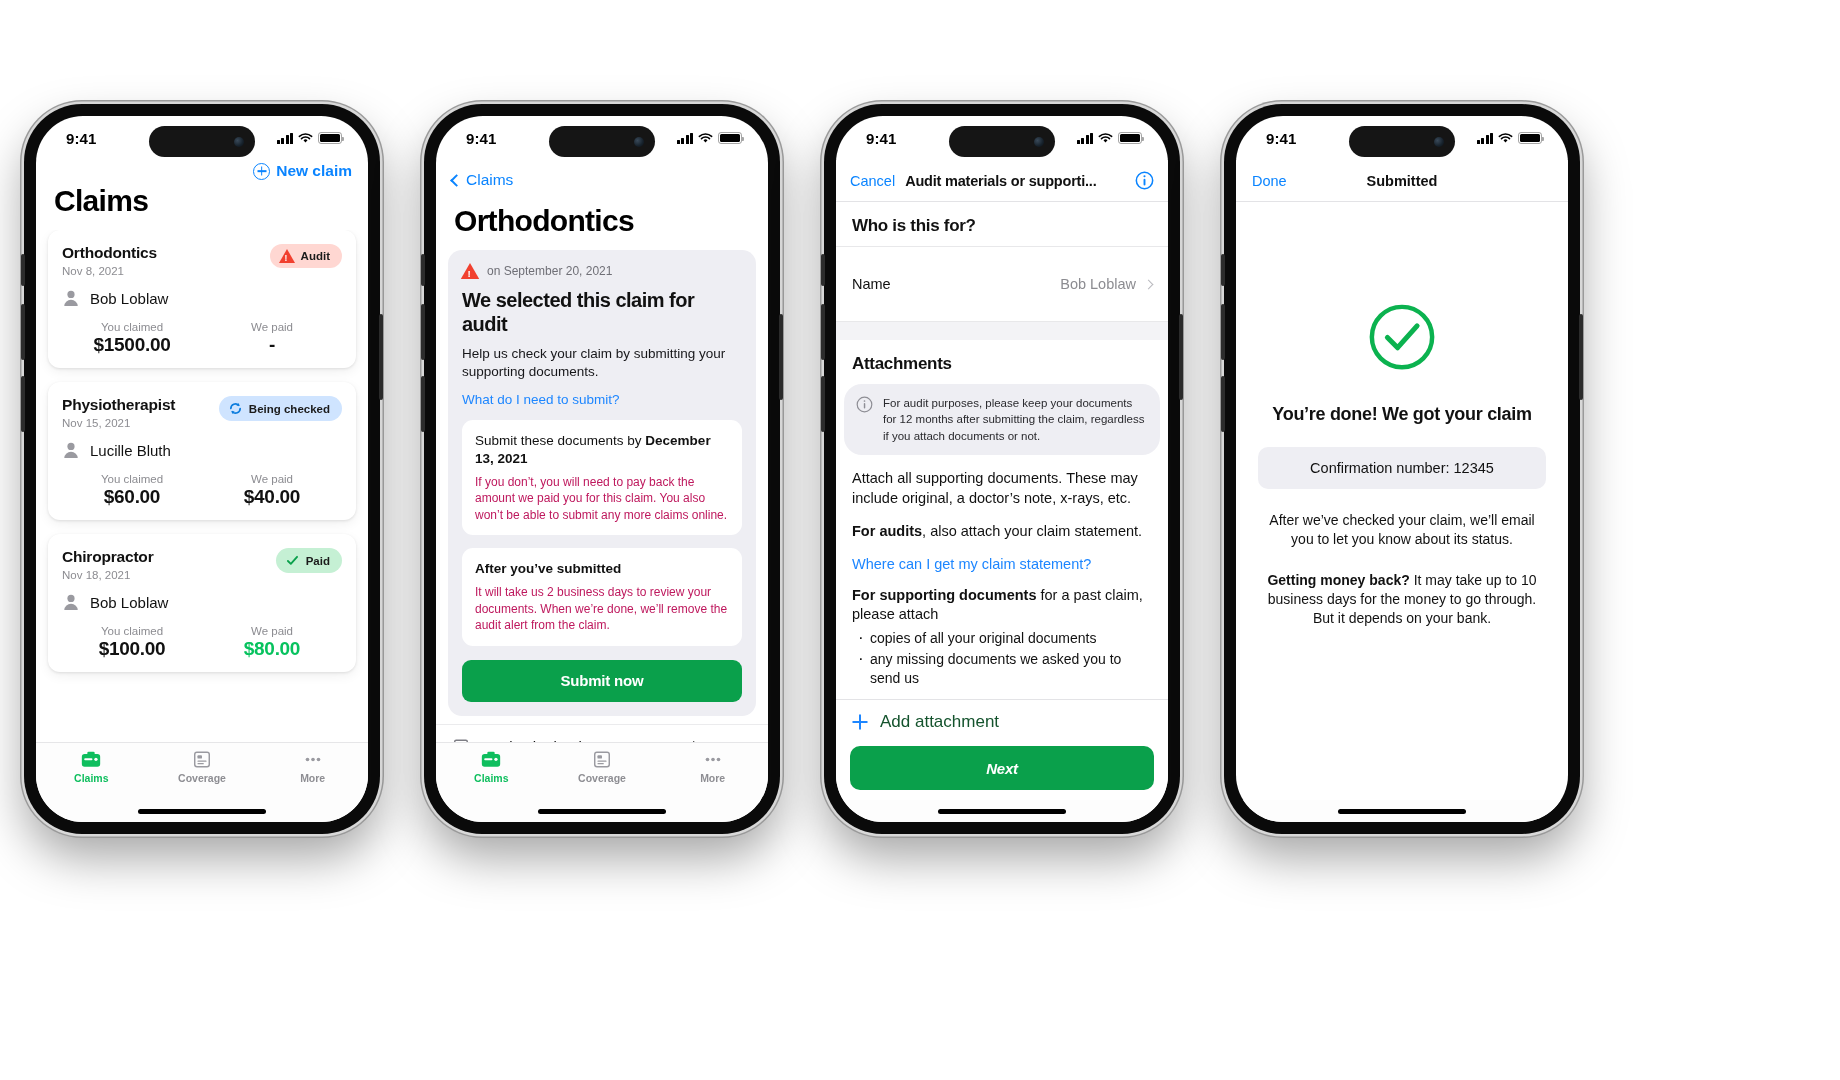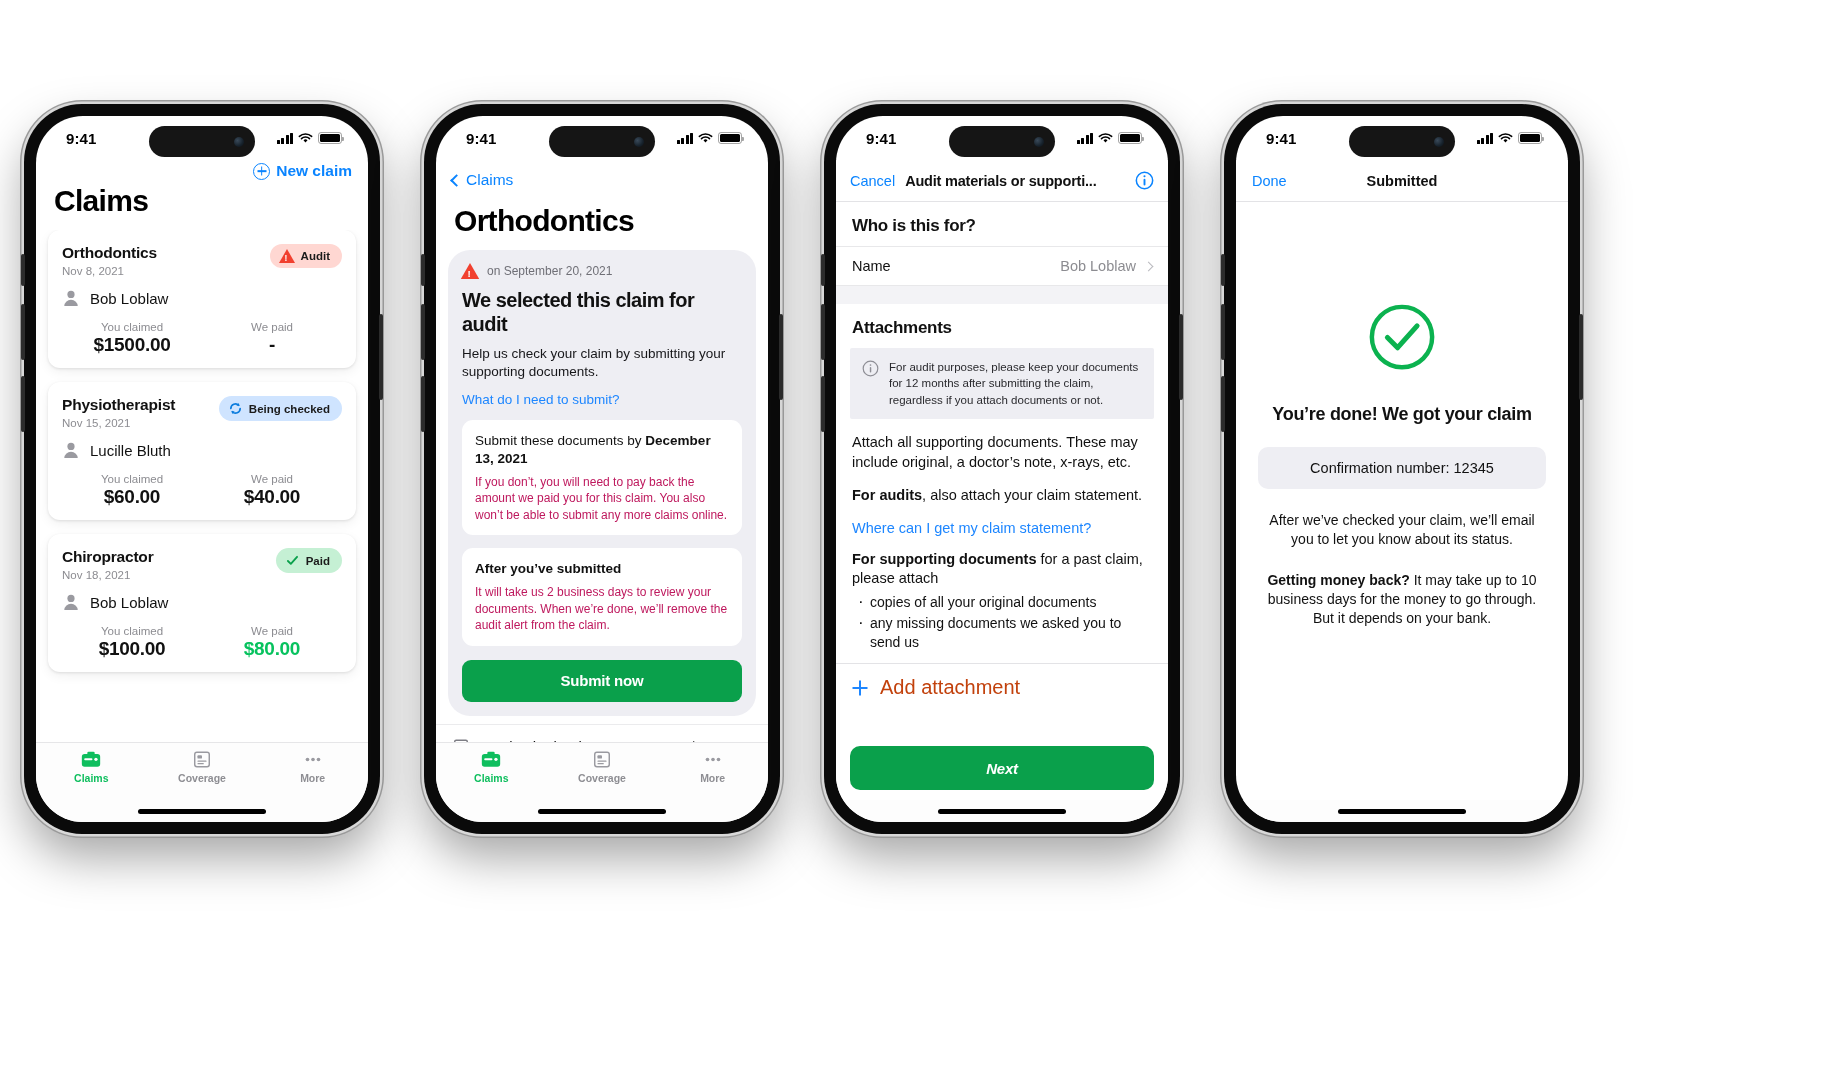--- a/index.html
+++ b/index.html
@@ -149,21 +149,21 @@
   .homebar {
     flex:none; height:22px; display:flex; align-items:center; justify-content:center;
     background:#fdfdfd;
   }
   .homebar i { display:block; width:128px; height:5px; border-radius:3px; background:#000; }
 
   
   .back-row { display:flex; align-items:center; gap:3px; font-size:15.5px; color:#0a84ff; font-weight:400; }
   .chev-l { width:9px;height:9px;border-left:2.4px solid #0a84ff;border-bottom:2.4px solid #0a84ff;
             transform:rotate(45deg); margin-right:2px; }
-  .panel { background:#eeeef3; border-radius:22px; margin:0 12px; padding:14px 14px 14px; }
+  .panel { background:#eeeef3; border-radius:14px; margin:0 12px; padding:14px 14px 14px; }
   .panel-alert { display:flex; align-items:center; gap:9px; }
   .panel-date { font-size:12px; color:#6f6f76; }
   .panel-h { font-size:20px; font-weight:700; letter-spacing:-.5px; color:#111; margin-top:10px; line-height:1.2; }
   .panel-p { font-size:13.5px; color:#17171a; margin-top:9px; line-height:1.34; }
   .panel-link { font-size:13.5px; color:#1d86ff; margin-top:11px; display:block; }
   .subcard { background:#fff; border-radius:11px; padding:12px 13px; margin-top:13px; }
   .sub-h { font-size:13.5px; color:#111; line-height:1.32; }
   .sub-h b { font-weight:700; }
   .sub-p { font-size:12px; color:#be185d; line-height:1.38; margin-top:6px; }
   .cta {
@@ -180,48 +180,48 @@
 
   
   .modal-nav {
     height:42px; flex:none; display:flex; align-items:center; padding:0 14px;
     border-bottom:1px solid #e3e3e6; gap:10px; background:#fff;
   }
   .modal-title { font-size:14.5px; font-weight:700; color:#111; letter-spacing:-.2px; }
   .info-circ { margin-left:auto; width:19px;height:19px; flex:none; }
   .sec-h { font-size:17px; font-weight:700; color:#111; padding:14px 16px 10px; letter-spacing:-.3px; }
   .field-row {
-    display:flex; align-items:center; padding:11px 16px;
+    display:flex; align-items:center; padding:29px 16px;
     border-top:1px solid #e8e8ea; border-bottom:1px solid #e8e8ea;
   }
   .field-lab { font-size:14.5px; color:#111; }
   .field-val { margin-left:auto; font-size:14.5px; color:#8c8c91; }
   .chev-r { width:7px;height:7px;border-top:1.8px solid #b9b9be;border-right:1.8px solid #b9b9be;
             transform:rotate(45deg); margin-left:9px; }
   .gap-band { height:18px; background:#f3f3f6; }
   .info-box {
-    margin:0 14px; background:#eeeef3; border-radius:2px; padding:11px 12px;
+    margin:0 8px; background:#eeeef3; border-radius:18px; padding:11px 12px;
     display:flex; gap:10px;
   }
   .info-box p { font-size:11.5px; color:#2a2a2e; line-height:1.42; }
   .m-p { font-size:14.5px; color:#111; line-height:1.35; padding:0 16px; margin-top:14px; }
   .m-p b { font-weight:700; }
   .m-link { font-size:14.5px; color:#1d86ff; padding:0 16px; margin-top:14px; display:block; }
   .m-ul { padding:0 16px 0 22px; margin-top:4px; }
   .m-ul li { font-size:14px; color:#111; line-height:1.35; margin-top:2px; list-style:none; position:relative; padding-left:12px; }
   .m-ul li::before { content:"·"; position:absolute; left:0; top:-2px; font-size:17px; color:#111; }
   .add-row {
     display:flex; align-items:center; gap:13px; padding:12px 16px;
     border-top:1px solid #e3e3e6; margin-top:12px;
   }
   .plus-plain { width:15px;height:15px; position:relative; flex:none; }
   .plus-plain::before,.plus-plain::after{content:"";position:absolute;background:#1d86ff;left:50%;top:50%}
   .plus-plain::before{width:15px;height:2px;transform:translate(-50%,-50%)}
   .plus-plain::after{width:2px;height:15px;transform:translate(-50%,-50%)}
-  .add-lab { font-size:20px; color:#c2410c; }
+  .add-lab { font-size:17px; color:#14532d; }
   .bottom-cta { padding:8px 14px 10px; background:#fff; }
   .bottom-cta .cta { margin-top:0; height:44px; border-radius:10px;font-style:italic; }
 
   
   .done-nav {
     height:42px; flex:none; display:flex; align-items:center; padding:0 16px;
     border-bottom:1px solid #e3e3e6; background:#fff; position:relative;
   }
   .done-lab { font-size:14.5px; color:#0a84ff; }
   .done-title {

